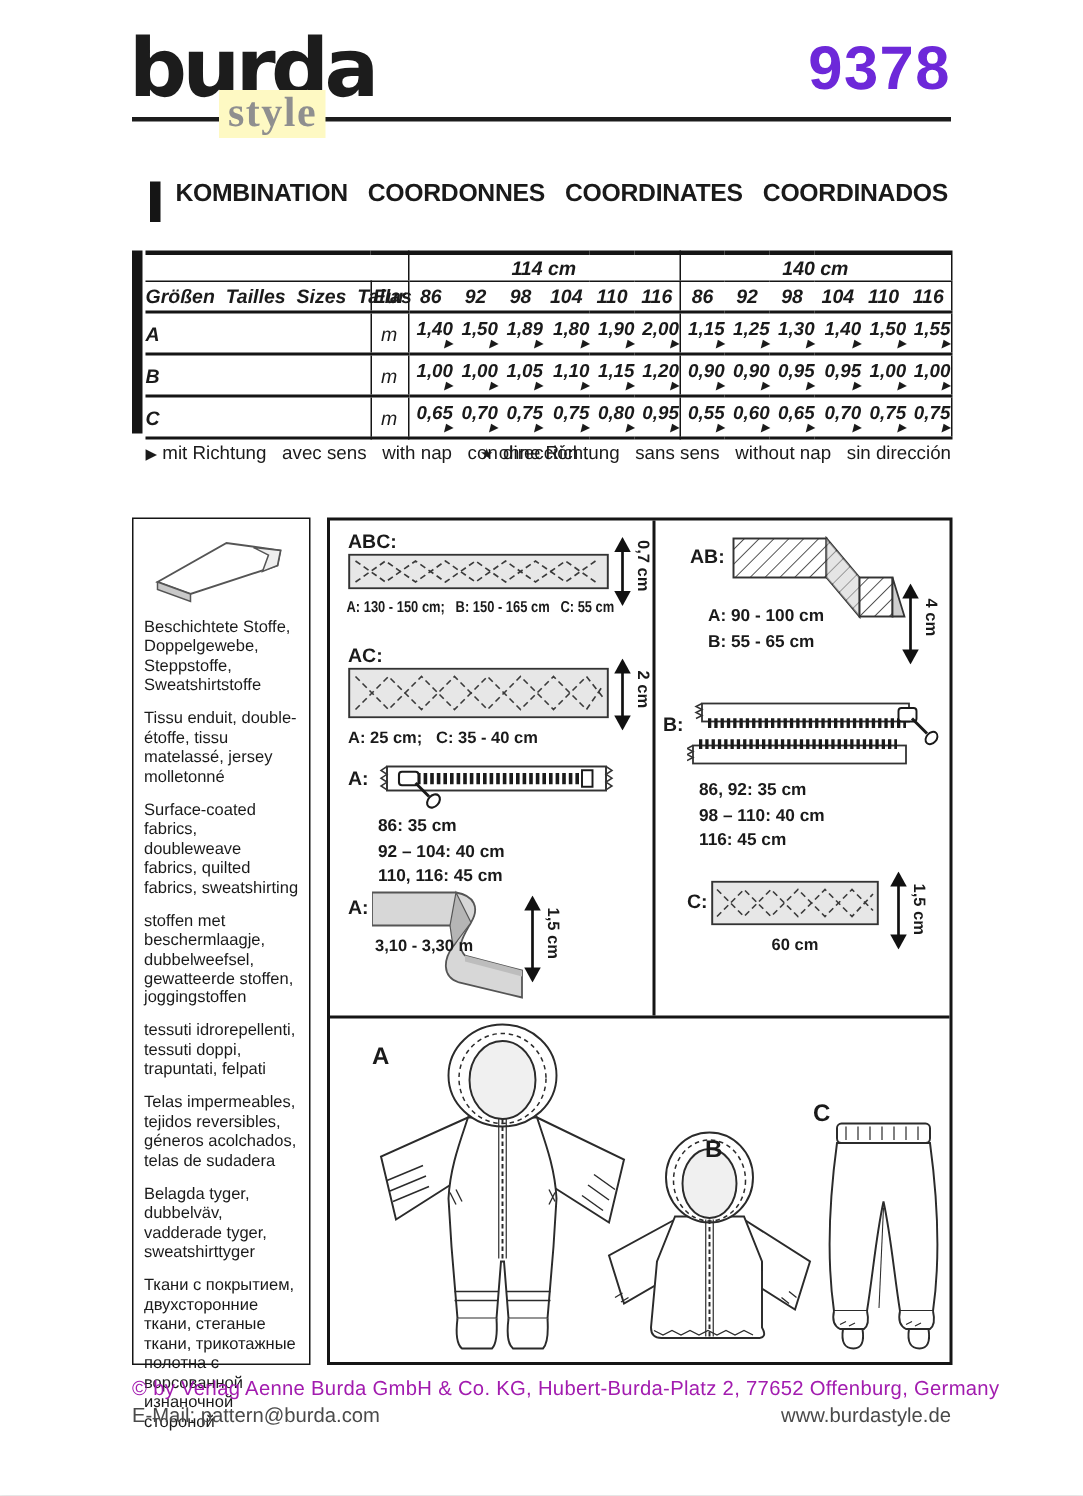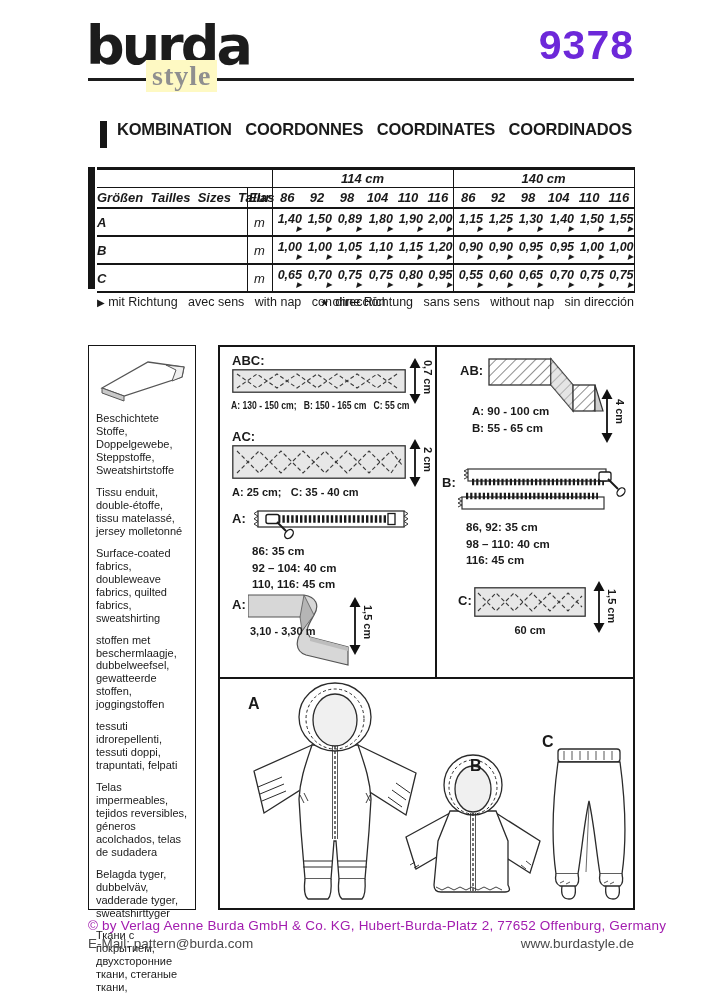--- a/index.html
+++ b/index.html
@@ -31,21 +31,21 @@
   td.unit{text-align:center;border-left:1.5px solid #151515;border-right:1.5px solid #151515;font-size:12.5px;}
   td.val{text-align:right;}
   td.val .v{font-weight:700;font-size:12.5px;line-height:1.05;}
   td.val .a{display:block;font-size:7.5px;line-height:.9;}
   
   .note{position:absolute;top:295px;font-size:12.5px;white-space:pre;}
   .note .mk{font-size:10px;}
   .note-left{left:97px;}
   .note-right{right:88px;}
   
-  .fabric-panel{position:absolute;left:88px;top:345px;width:108px;height:565px;border:1.5px solid #151515;box-sizing:border-box;padding:6px 7px;}
+  .fabric-panel{position:absolute;left:88px;top:345px;width:119px;height:565px;border:1.5px solid #151515;box-sizing:border-box;padding:6px 7px;}
   .fabric-panel p{margin:0 0 9px 0;font-size:11px;line-height:1.18;}
   .fabric-icon{display:block;margin:2px auto 10px auto;}
   
   .notions-panel{position:absolute;left:218px;top:345px;width:417px;height:565px;border:2px solid #151515;box-sizing:border-box;}
   .vdiv{position:absolute;left:215px;top:0;width:1.5px;height:330px;background:#151515;}
   .hdiv{position:absolute;left:0;top:330px;width:100%;height:2px;background:#151515;}
   .nlab{position:absolute;font-size:13px;font-weight:700;}
   .ncap{position:absolute;font-size:11px;font-weight:700;white-space:pre;}
   .cond{transform:scaleX(.82);transform-origin:left top;font-size:10.5px;}
   .nlines{position:absolute;font-size:11.5px;font-weight:700;line-height:1.45;white-space:pre;}
@@ -107,21 +107,21 @@
       <td class="sz">98</td>
       <td class="sz">104</td>
       <td class="sz">110</td>
       <td class="sz">116</td>
     </tr>
     <tr class="data">
       <td class="rowlab">A</td>
       <td class="unit">m</td>
       <td class="val bl"><span class="v">1,40</span><span class="a">▶</span></td>
       <td class="val"><span class="v">1,50</span><span class="a">▶</span></td>
-      <td class="val"><span class="v">0,89</span><span class="a">▶</span></td>
+      <td class="val"><span class="v">1,89</span><span class="a">▶</span></td>
       <td class="val"><span class="v">1,80</span><span class="a">▶</span></td>
       <td class="val"><span class="v">1,90</span><span class="a">▶</span></td>
       <td class="val"><span class="v">2,00</span><span class="a">▶</span></td>
       <td class="val bl"><span class="v">1,15</span><span class="a">▶</span></td>
       <td class="val"><span class="v">1,25</span><span class="a">▶</span></td>
       <td class="val"><span class="v">1,30</span><span class="a">▶</span></td>
       <td class="val"><span class="v">1,40</span><span class="a">▶</span></td>
       <td class="val"><span class="v">1,50</span><span class="a">▶</span></td>
       <td class="val"><span class="v">1,55</span><span class="a">▶</span></td>
     </tr>

